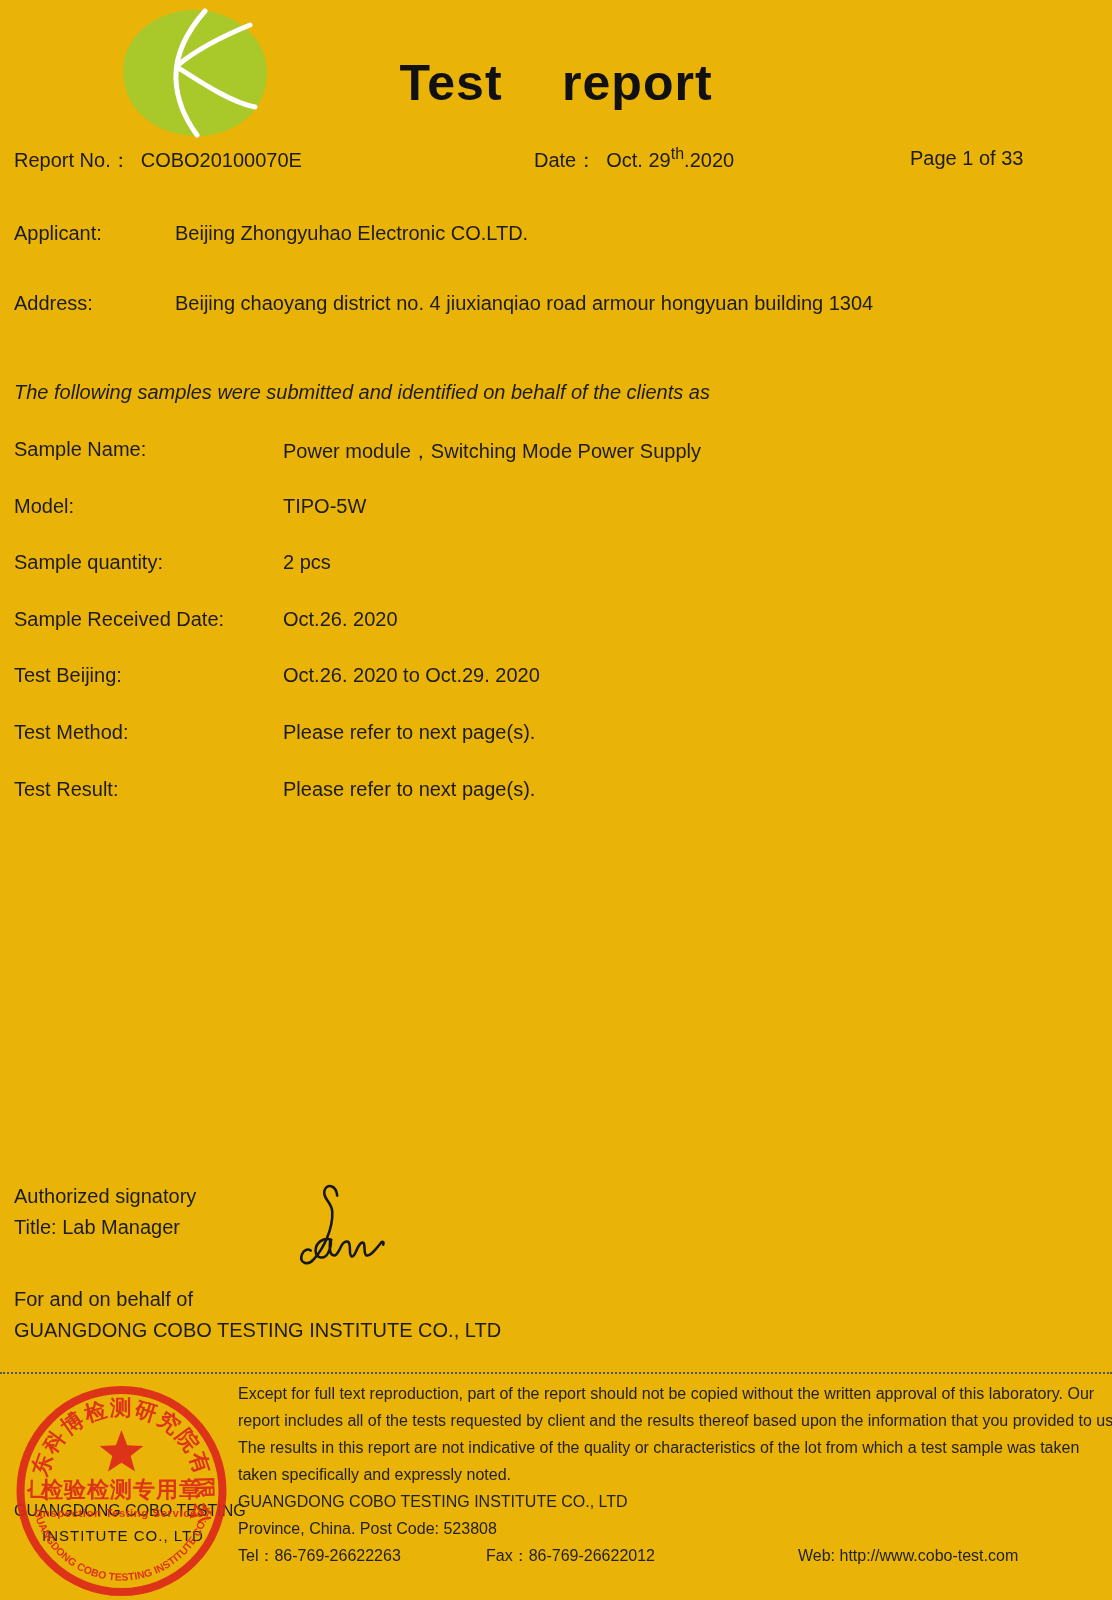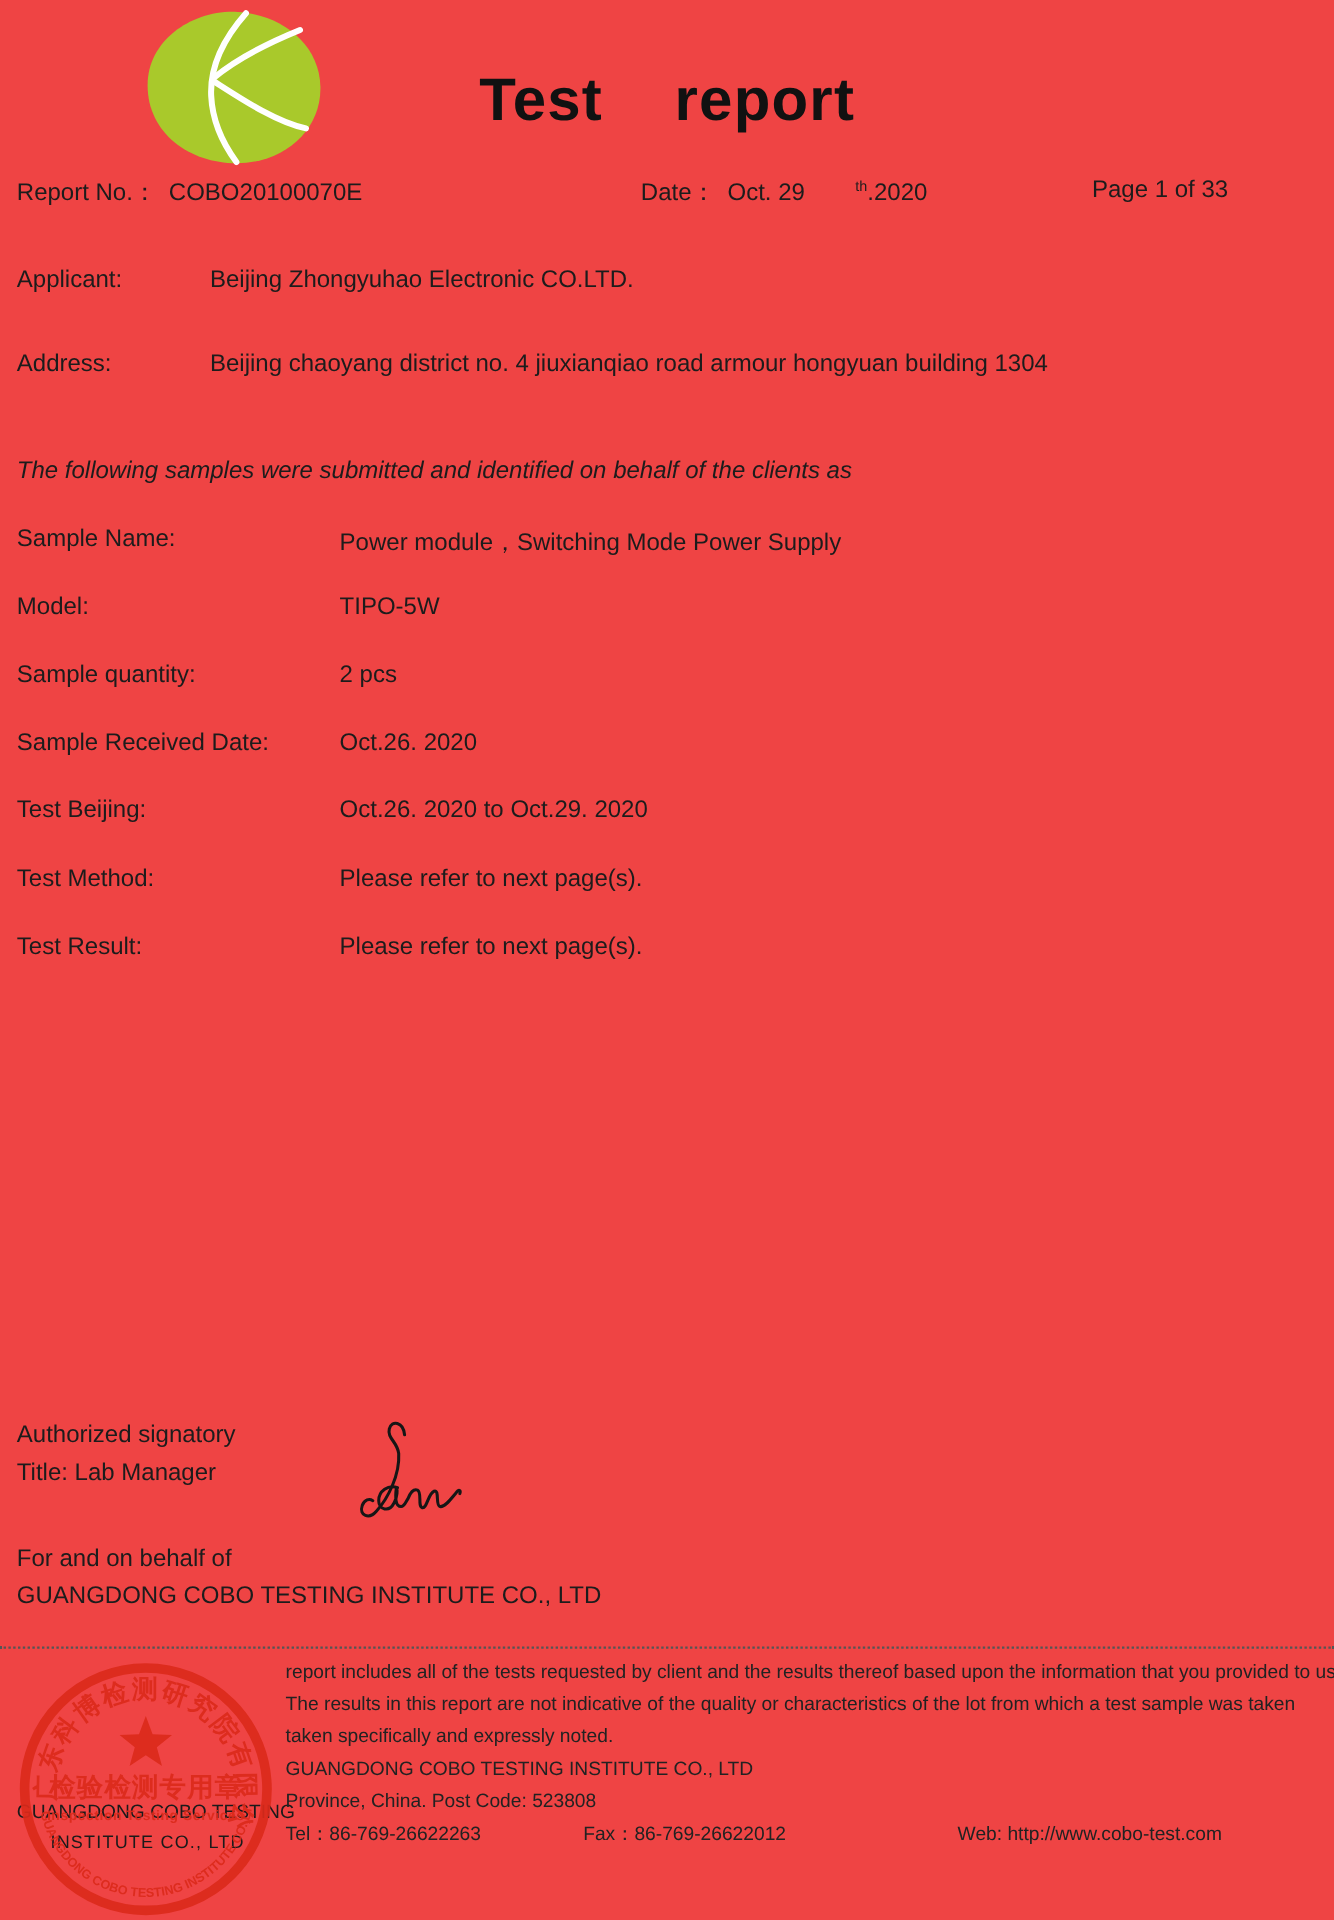--- a/index.html
+++ b/index.html
@@ -1,32 +1,32 @@
 <!DOCTYPE html>
 <html><head>
 <meta charset="utf-8">
 <style>
   html,body{margin:0;padding:0;background:#ffffff;}
   #page{
-    position:relative;width:1112px;height:1600px;background:#ef4444;overflow:hidden;
+    position:relative;width:1112px;height:1600px;background:#eab308;overflow:hidden;
     font-family:"Liberation Sans","DejaVu Sans",sans-serif;color:#1c1c1c;
   }
   .abs{position:absolute;}
   .page-title{
     left:0;top:54px;width:100%;text-align:center;
     font-size:50px;font-weight:bold;letter-spacing:1px;white-space:pre;color:#111;
   }
   .hdr-row{top:147px;font-size:20px;}
   .lblgap{margin-left:10px;}
   .row{position:absolute;left:0;width:100%;font-size:20px;}
   .row .lbl{position:absolute;left:14px;white-space:nowrap;}
   .row .val-a{position:absolute;left:175px;white-space:nowrap;}
   .row .val-s{position:absolute;left:283px;white-space:nowrap;}
   .intro{left:14px;top:381px;font-size:20px;font-style:italic;}
-  sup{font-size:12px;vertical-align:super;line-height:0;margin-left:42px;}
+  sup{font-size:16px;vertical-align:super;line-height:0;}
   .sig-line{left:14px;font-size:20px;}
   .dotted-sep{left:0;top:1372px;width:1112px;border-top:2px dotted #555;height:0;}
   .footer-right{
     left:238px;top:1380px;width:866px;font-size:16px;line-height:27px;color:#222;
   }
   .footer-right .frline{height:27px;white-space:nowrap;}
   .telrow{position:relative;height:27px;}
   .telrow .tel{position:absolute;left:0;}
   .telrow .fax{position:absolute;left:248px;}
   .telrow .web{position:absolute;left:560px;}
@@ -136,20 +136,21 @@
     </text>
     <polygon transform="translate(111.5,68)" points="0,-23 5.68,-7.81 21.87,-7.11 9.19,2.99 13.52,18.61 0,9.66 -13.52,18.61 -9.19,2.99 -21.87,-7.11 -5.68,-7.81" fill="#dc2a1b"></polygon>
     <text x="111.5" y="112" text-anchor="middle" font-size="22" font-weight="bold" fill="#dc2a1b" letter-spacing="1">检验检测专用章</text>
     <text x="111.5" y="132" text-anchor="middle" font-size="11.5" font-weight="bold" fill="#dc2a1b" letter-spacing="0.5">Inspection Testing Services</text>
     <text font-size="10.5" font-weight="bold" fill="#dc2a1b">
       <textPath href="#arcBottom" startOffset="4">GUANGDONG COBO TESTING INSTITUTE CO.,LTD</textPath>
     </text>
   </svg>
 
   <div class="abs footer-right">
+    <div class="frline">Except for full text reproduction, part of the report should not be copied without the written approval of this laboratory. Our</div>
     <div class="frline">report includes all of the tests requested by client and the results thereof based upon the information that you provided to us.</div>
     <div class="frline">The results in this report are not indicative of the quality or characteristics of the lot from which a test sample was taken</div>
     <div class="frline">taken specifically and expressly noted.</div>
     <div class="frline">GUANGDONG COBO TESTING INSTITUTE CO., LTD</div>
     <div class="frline">Province, China. Post Code: 523808</div>
     <div class="frline telrow">
       <span class="tel">Tel：86-769-26622263</span>
       <span class="fax">Fax：86-769-26622012</span>
       <span class="web">Web: http://www.cobo-test.com</span>
     </div>

